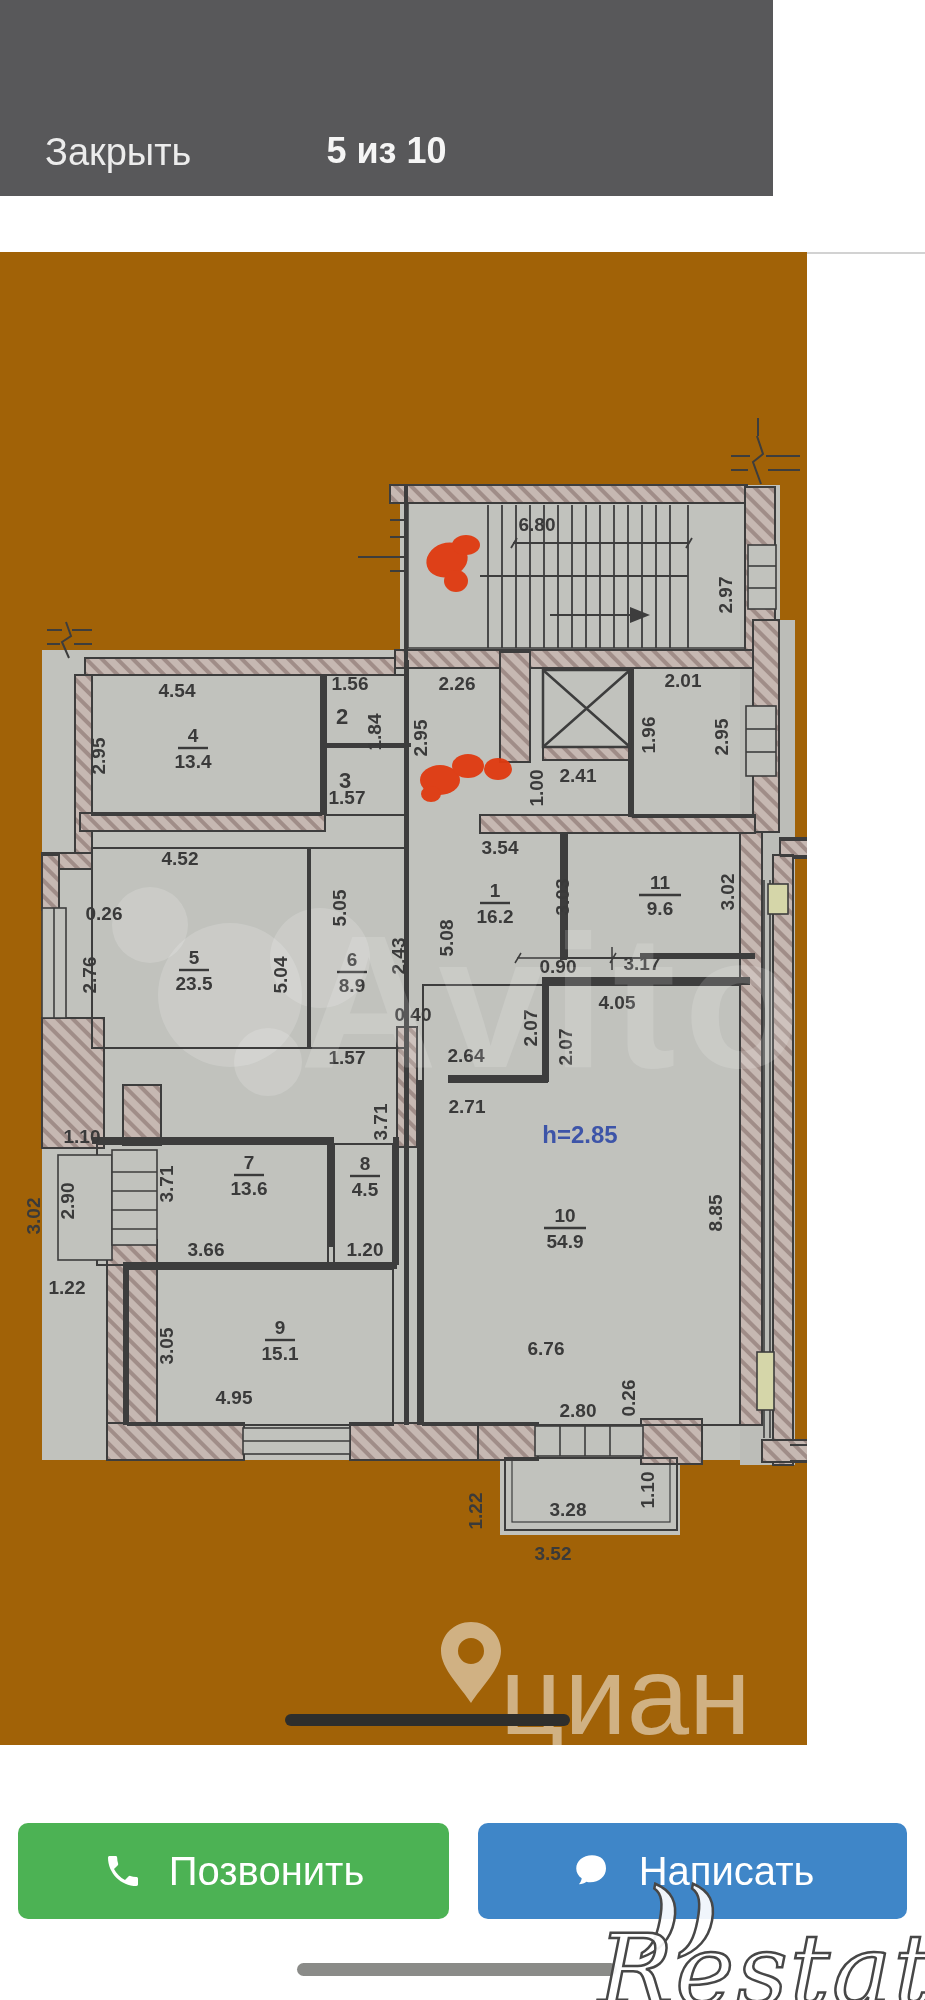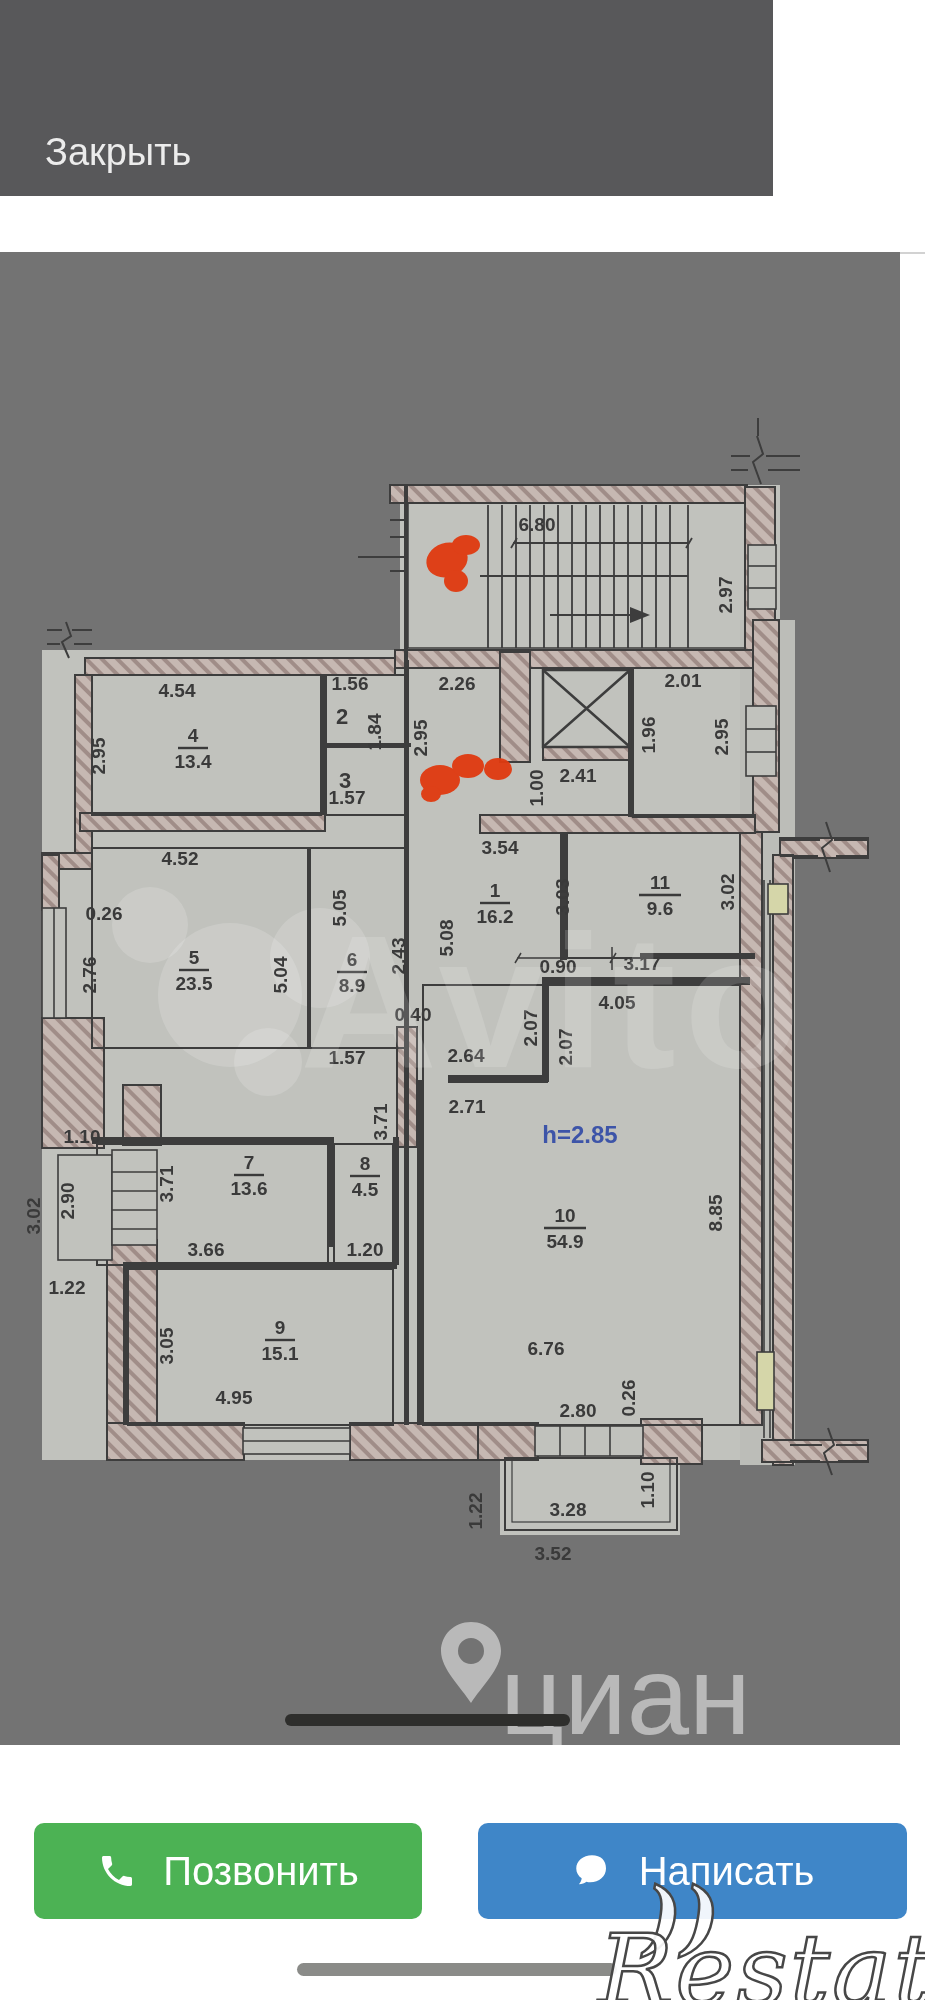--- a/index.html
+++ b/index.html
@@ -8,56 +8,57 @@
 
   
   .header{position:absolute;top:0;left:0;width:773px;height:196px;background:#58585a}
   .close-btn{position:absolute;left:45px;bottom:22px;font-size:38px;color:#ececec;cursor:pointer}
   .counter{position:absolute;left:0;right:0;bottom:24px;text-align:center;font-size:36px;
            font-weight:bold;color:#f5f5f5}
   .white-gap{position:absolute;top:196px;left:0;width:925px;height:56px;background:#ffffff;
              border-bottom:2px solid #d2d2d2}
 
   
-  .photo{position:absolute;top:252px;left:0;width:900px;height:1493px;background:#737373;overflow:hidden}
+  .photo{position:absolute;top:252px;left:0;width:807px;height:1493px;background:#a16207;overflow:hidden}
   svg.plan{position:absolute;top:0;left:0;display:block}
   .plan text{font-family:"Liberation Sans",sans-serif;font-weight:bold;fill:#3a3a3a}
   .plan text.blue{fill:#3d54a8}
 
   
   .wm-avito-txt{position:absolute;left:300px;top:640px;font-size:190px;font-weight:bold;
                 color:rgba(255,255,255,0.15);letter-spacing:8px;pointer-events:none}
   .wm-cian{position:absolute;left:500px;top:1388px;font-size:112px;font-weight:normal;
            color:rgba(255,255,255,0.5);line-height:1;pointer-events:none}
   .wm-pin{position:absolute;left:438px;top:1368px;pointer-events:none}
   .marker-line{position:absolute;left:285px;top:1462px;width:285px;height:12px;border-radius:6px;
                background:#2e2e2c}
 
   
   .btn{position:absolute;top:1823px;height:96px;border:none;border-radius:10px;display:flex;
        align-items:center;justify-content:center;gap:26px;color:#ffffff;font-size:40px;
        font-family:"Liberation Sans",sans-serif;cursor:pointer}
-  .btn-call{left:34px;width:388px;background:#4cb254}
+  .btn-call{left:18px;width:431px;background:#4cb254}
   .btn-write{left:478px;width:429px;background:#3f86c8}
 
   .home-indicator{position:absolute;left:297px;top:1963px;width:320px;height:13px;border-radius:7px;
                   background:#8a8b88}
 
   
   .wm-restate{position:absolute;left:598px;top:1868px;width:500px;pointer-events:none;
               font-family:"DejaVu Serif",serif;font-style:italic;
               color:rgba(255,255,255,0.92);-webkit-text-stroke:2.5px #474747}
   .wm-restate .flames{position:absolute;left:46px;top:2px;font-size:80px;font-weight:bold}
   .wm-restate .word{position:absolute;left:0;top:44px;font-size:100px;letter-spacing:2px;white-space:nowrap}
 </style>
 </head>
 <body>
 
 <div class="header">
   <span class="close-btn">Закрыть</span>
+  <span class="counter">5 из 10</span>
 </div>
 <div class="white-gap"></div>
 
 <div class="photo">
 
   <svg class="plan" width="925" height="1493" viewBox="0 252 925 1493">
     <defs>
       <pattern id="hatch" width="11" height="11" patternUnits="userSpaceOnUse" patternTransform="rotate(-45)">
         <rect width="11" height="11" fill="#c6b8b2"></rect>
         <rect width="4" height="11" fill="#a08d88"></rect>

